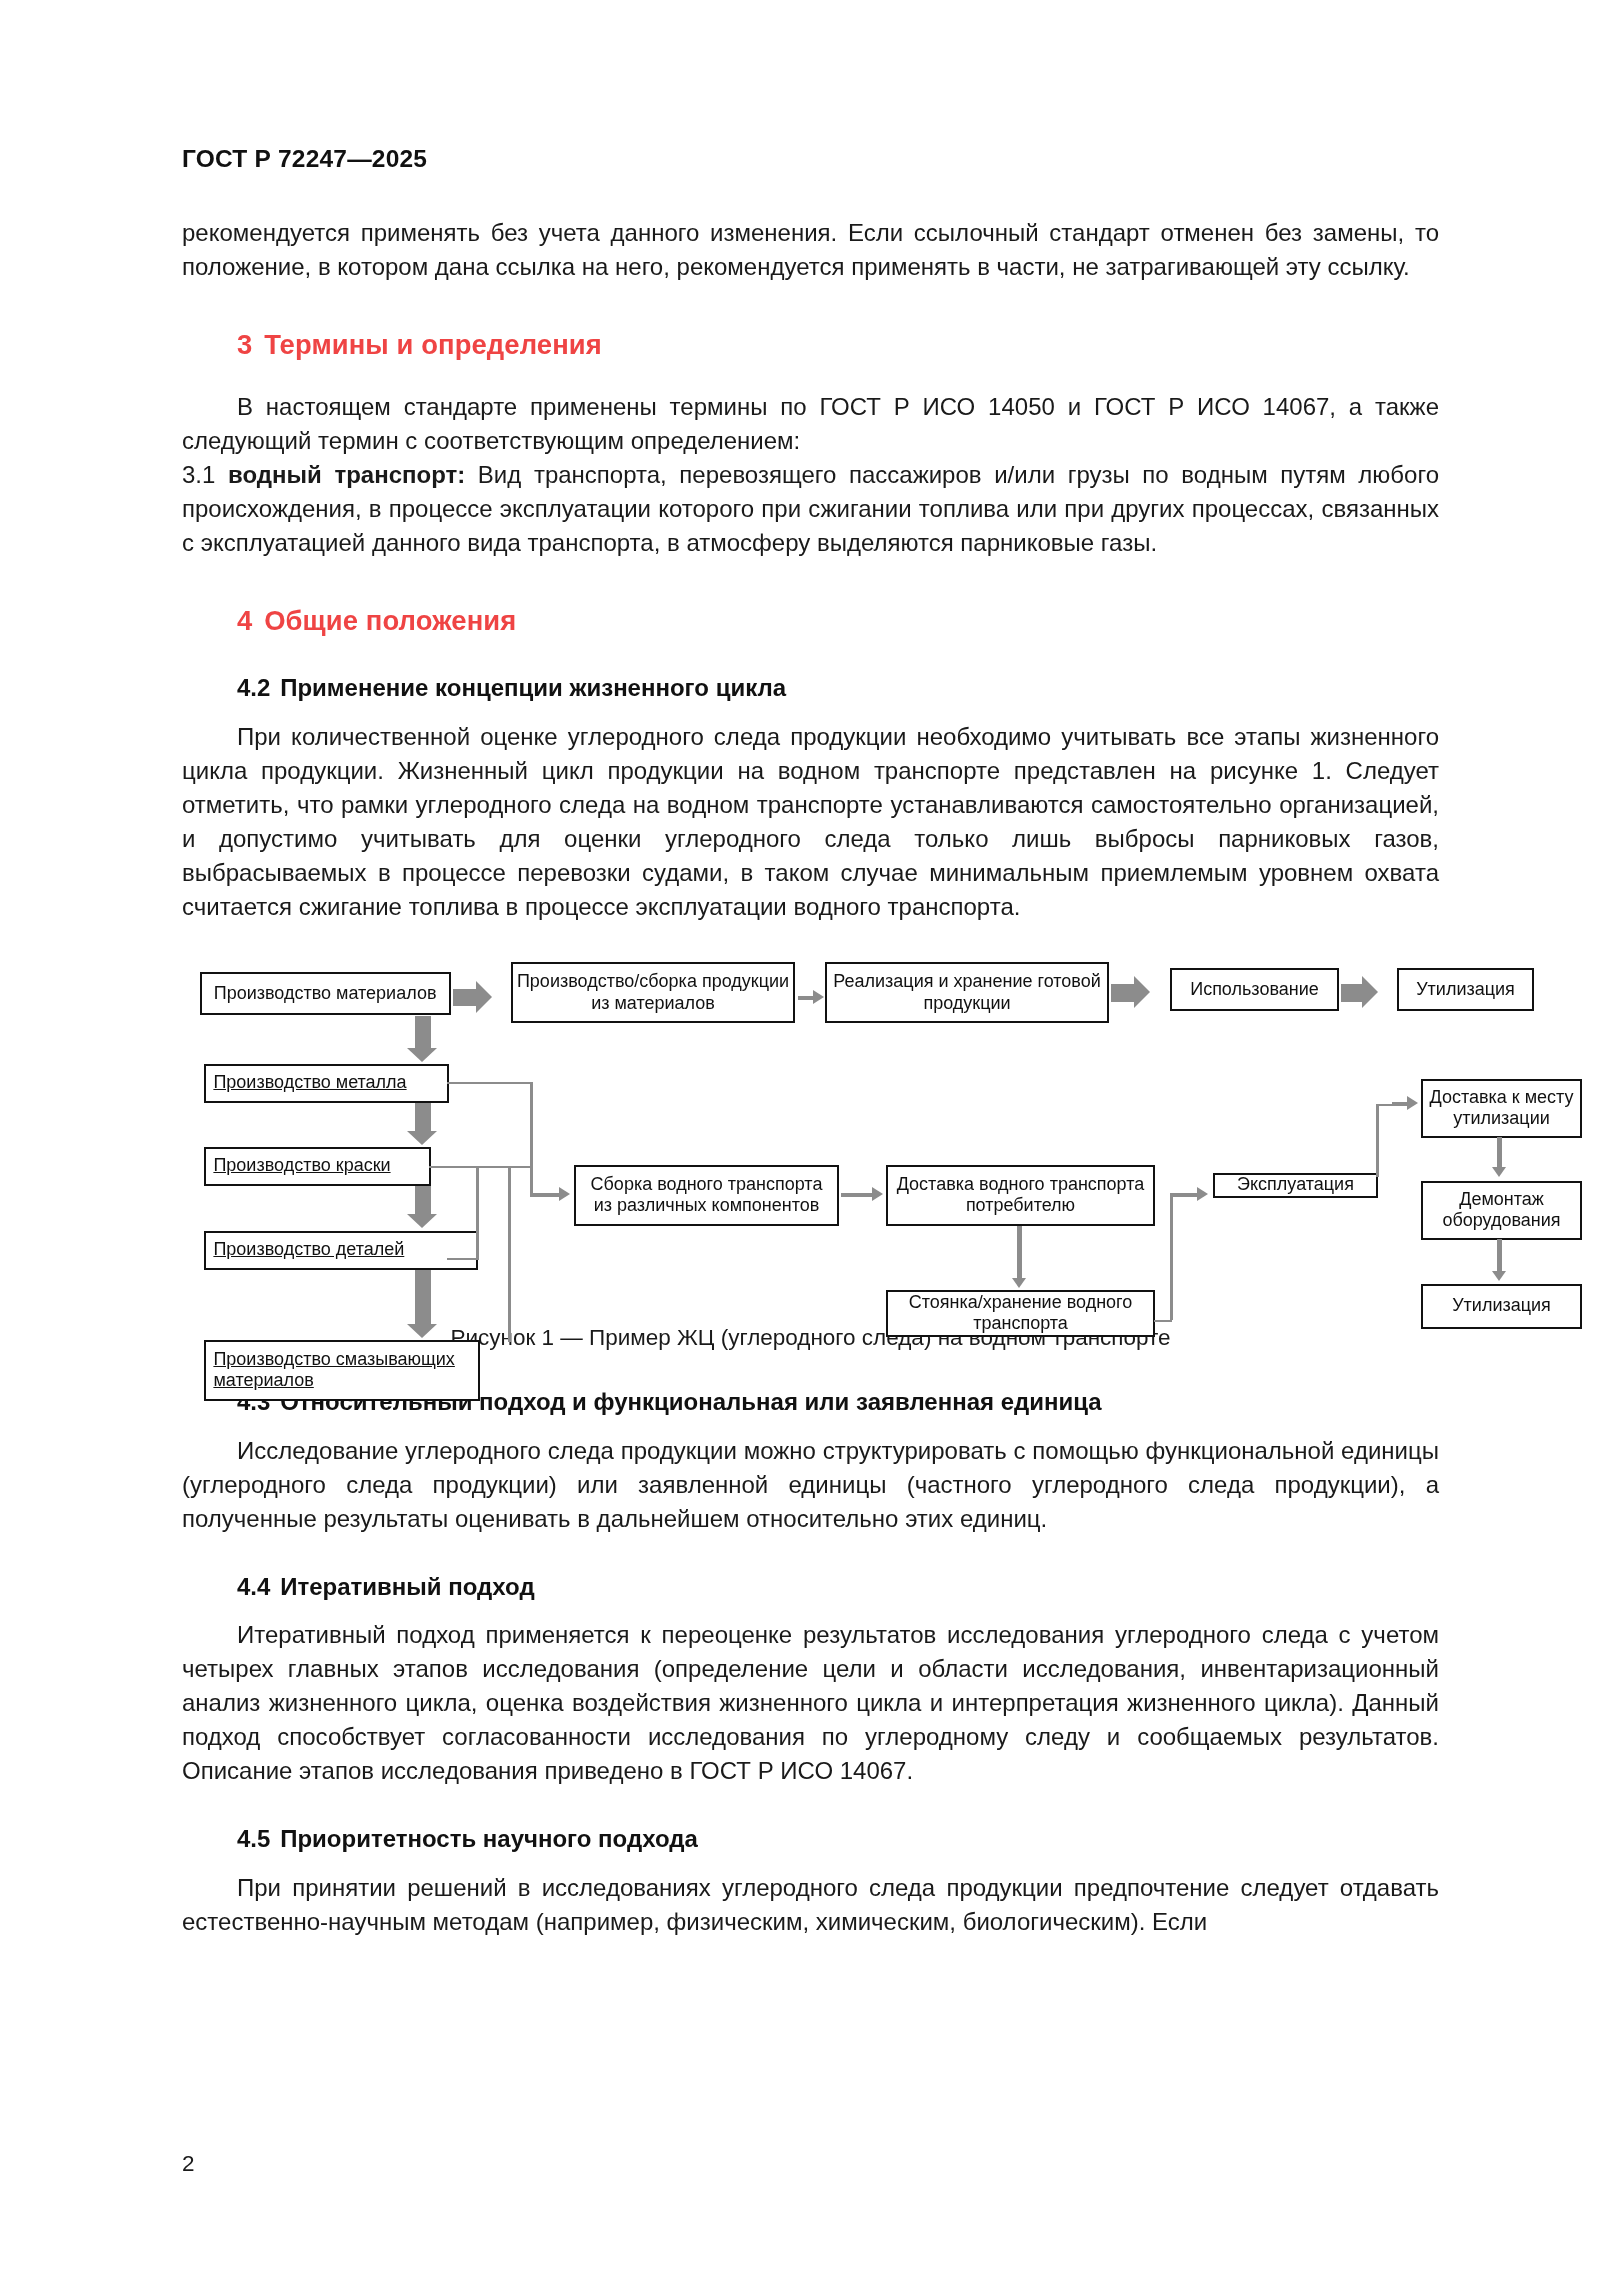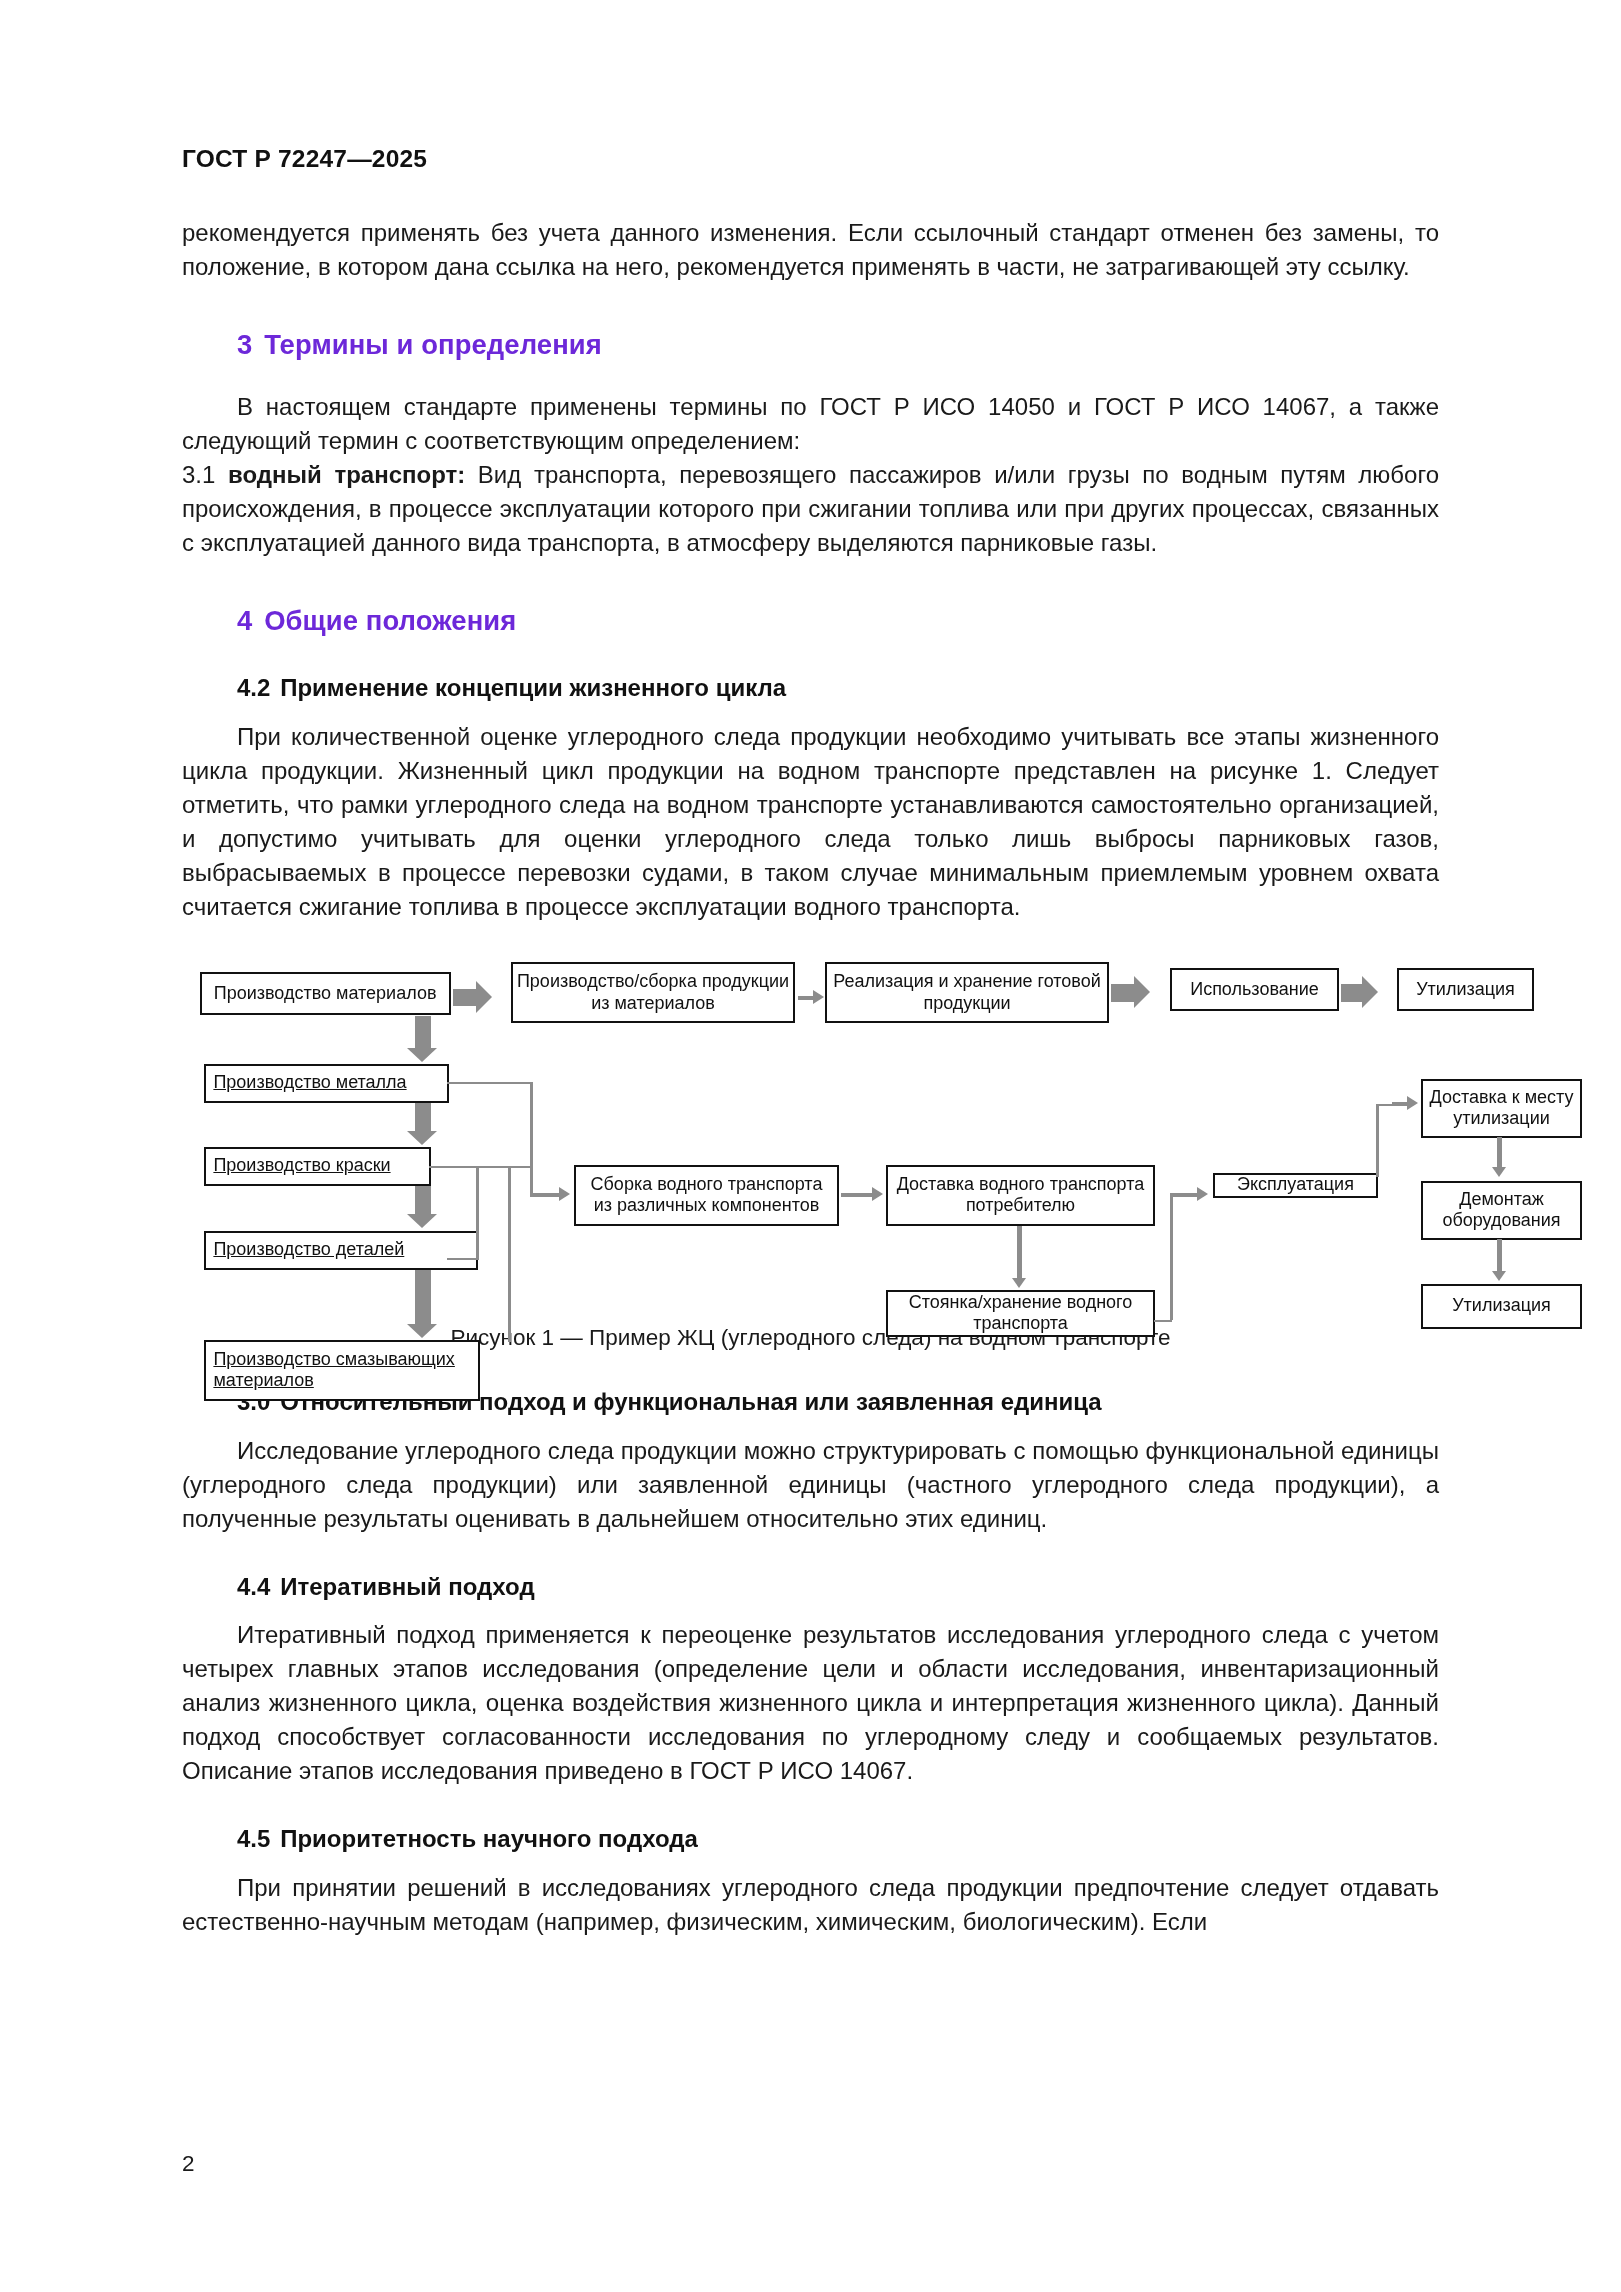--- a/index.html
+++ b/index.html
@@ -44,21 +44,21 @@
     text-indent: 0;
   }
   p.body-text.indent {
     text-indent: 55px;
   }
 
   h2.section-head {
     font-size: 27.4px;
     font-weight: bold;
     margin: 45px 0 29px 55px;
-    color: #6d28d9;
+    color: #ef4444;
     letter-spacing: 0.1px;
   }
   h2.section-head .num { margin-right: 11.8px; }
 
   h3.sub-head {
     font-size: 24px;
     font-weight: bold;
     margin: 37px 0 17.6px 55px;
     color: #111;
   }
@@ -278,21 +278,21 @@
         <div class="arrow-v thin" style="left:1315px; top:280px; height:33px;"></div>
 
         <div class="dbox" style="left:1239px; top:325px; width:161px; height:45px;">Утилизация</div>
 
       </div>
 
       <div class="fig-caption">Рисунок 1 — Пример ЖЦ (углеродного следа) на водном транспорте</div>
     </div>
 
     <h3 class="sub-head">
-      <span class="num">3.0</span><span>Относительный подход и функциональная или заявленная единица</span>
+      <span class="num">4.3</span><span>Относительный подход и функциональная или заявленная единица</span>
     </h3>
     <p class="body-text indent">Исследование углеродного следа продукции можно структурировать с помощью функциональной единицы (углеродного следа продукции) или заявленной единицы (частного углеродного следа продукции), а полученные результаты оценивать в дальнейшем относительно этих единиц.</p>
 
     <h3 class="sub-head">
       <span class="num">4.4</span><span>Итеративный подход</span>
     </h3>
     <p class="body-text indent">Итеративный подход применяется к переоценке результатов исследования углеродного следа с учетом четырех главных этапов исследования (определение цели и области исследования, инвентаризационный анализ жизненного цикла, оценка воздействия жизненного цикла и интерпретация жизненного цикла). Данный подход способствует согласованности исследования по углеродному следу и сообщаемых результатов. Описание этапов исследования приведено в ГОСТ Р ИСО 14067.</p>
 
     <h3 class="sub-head">
       <span class="num">4.5</span><span>Приоритетность научного подхода</span>

